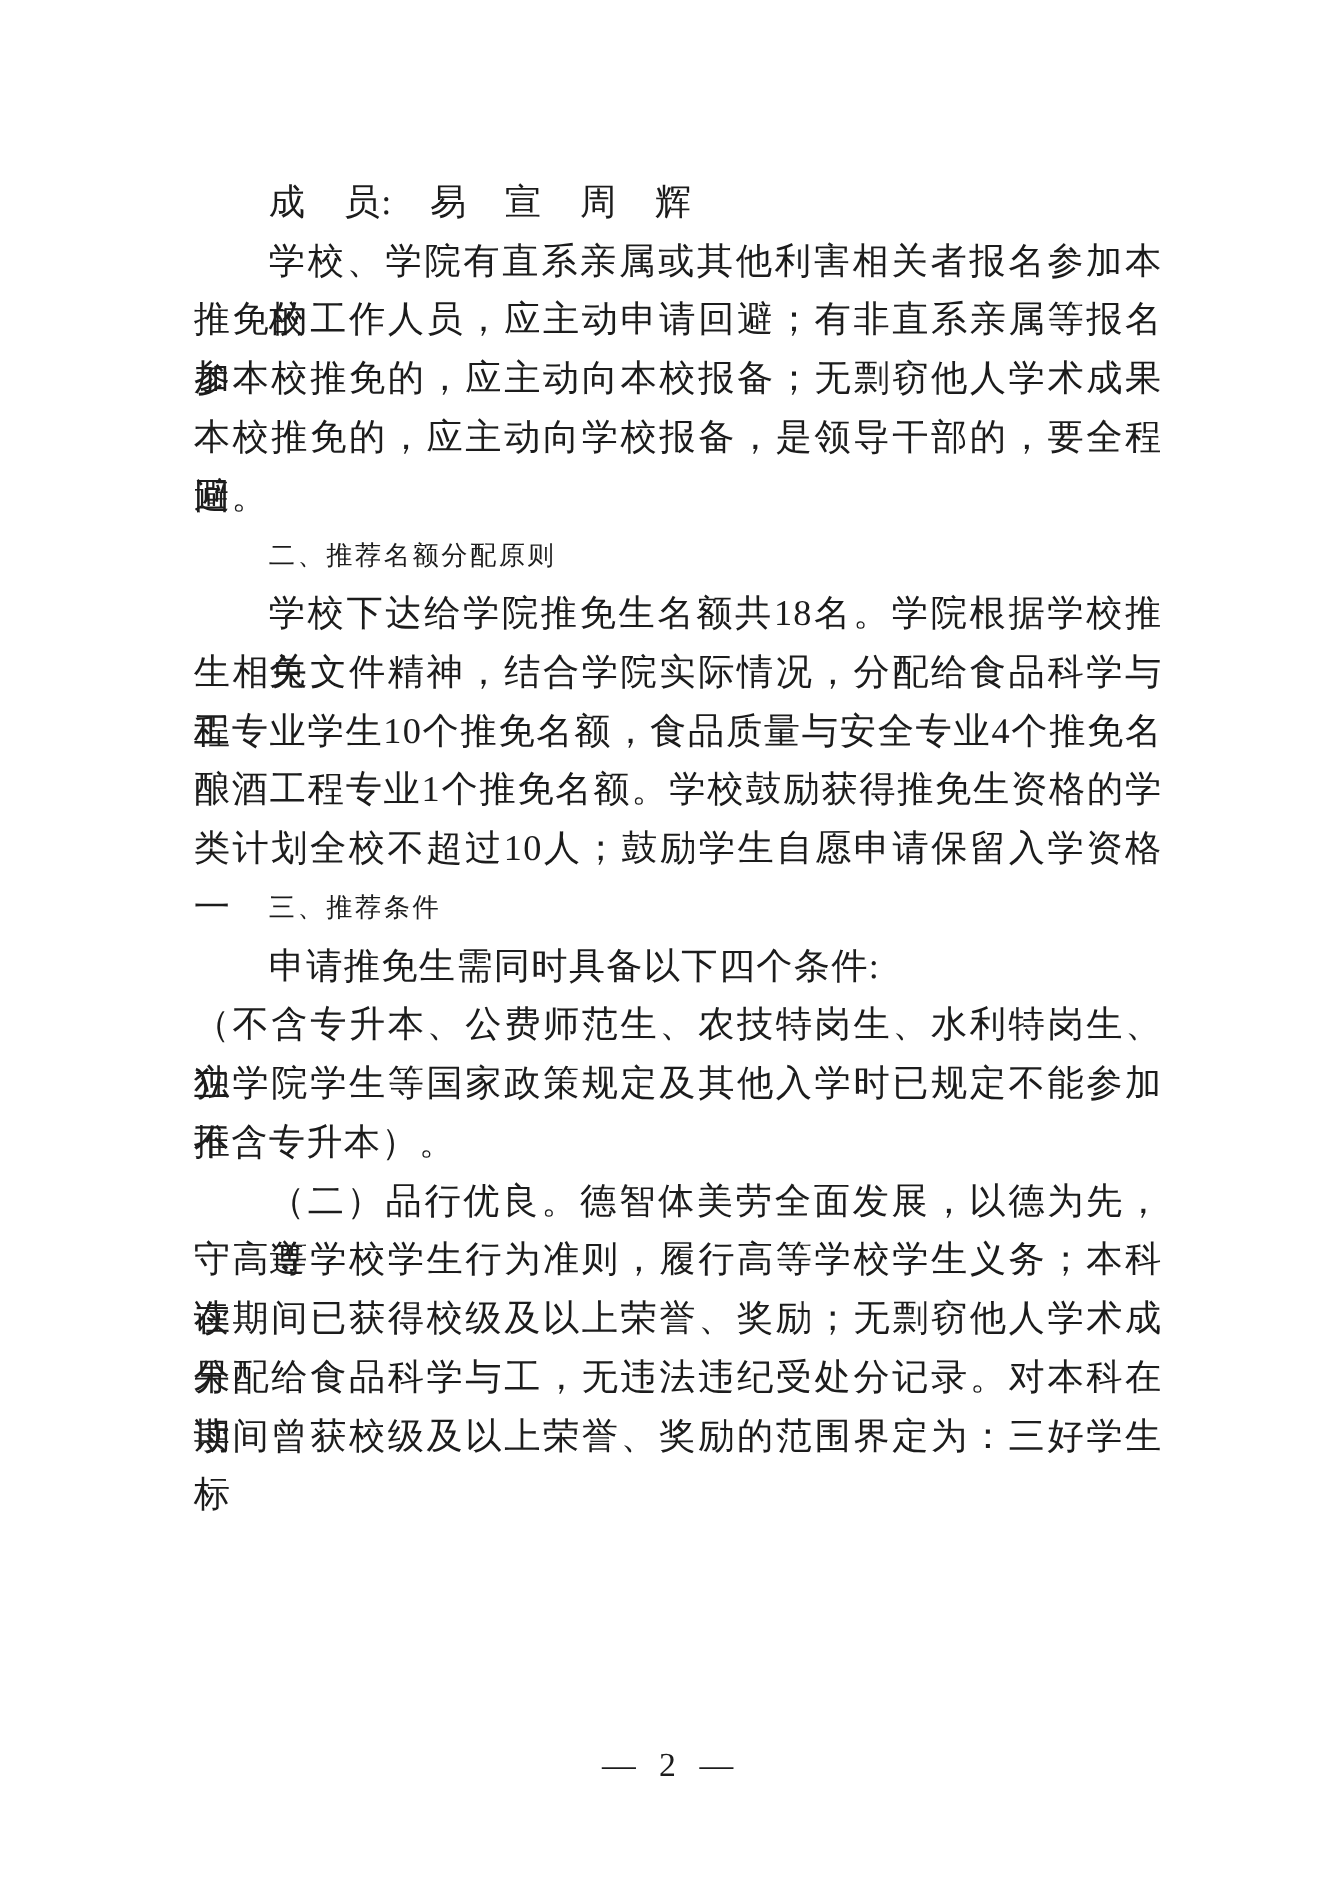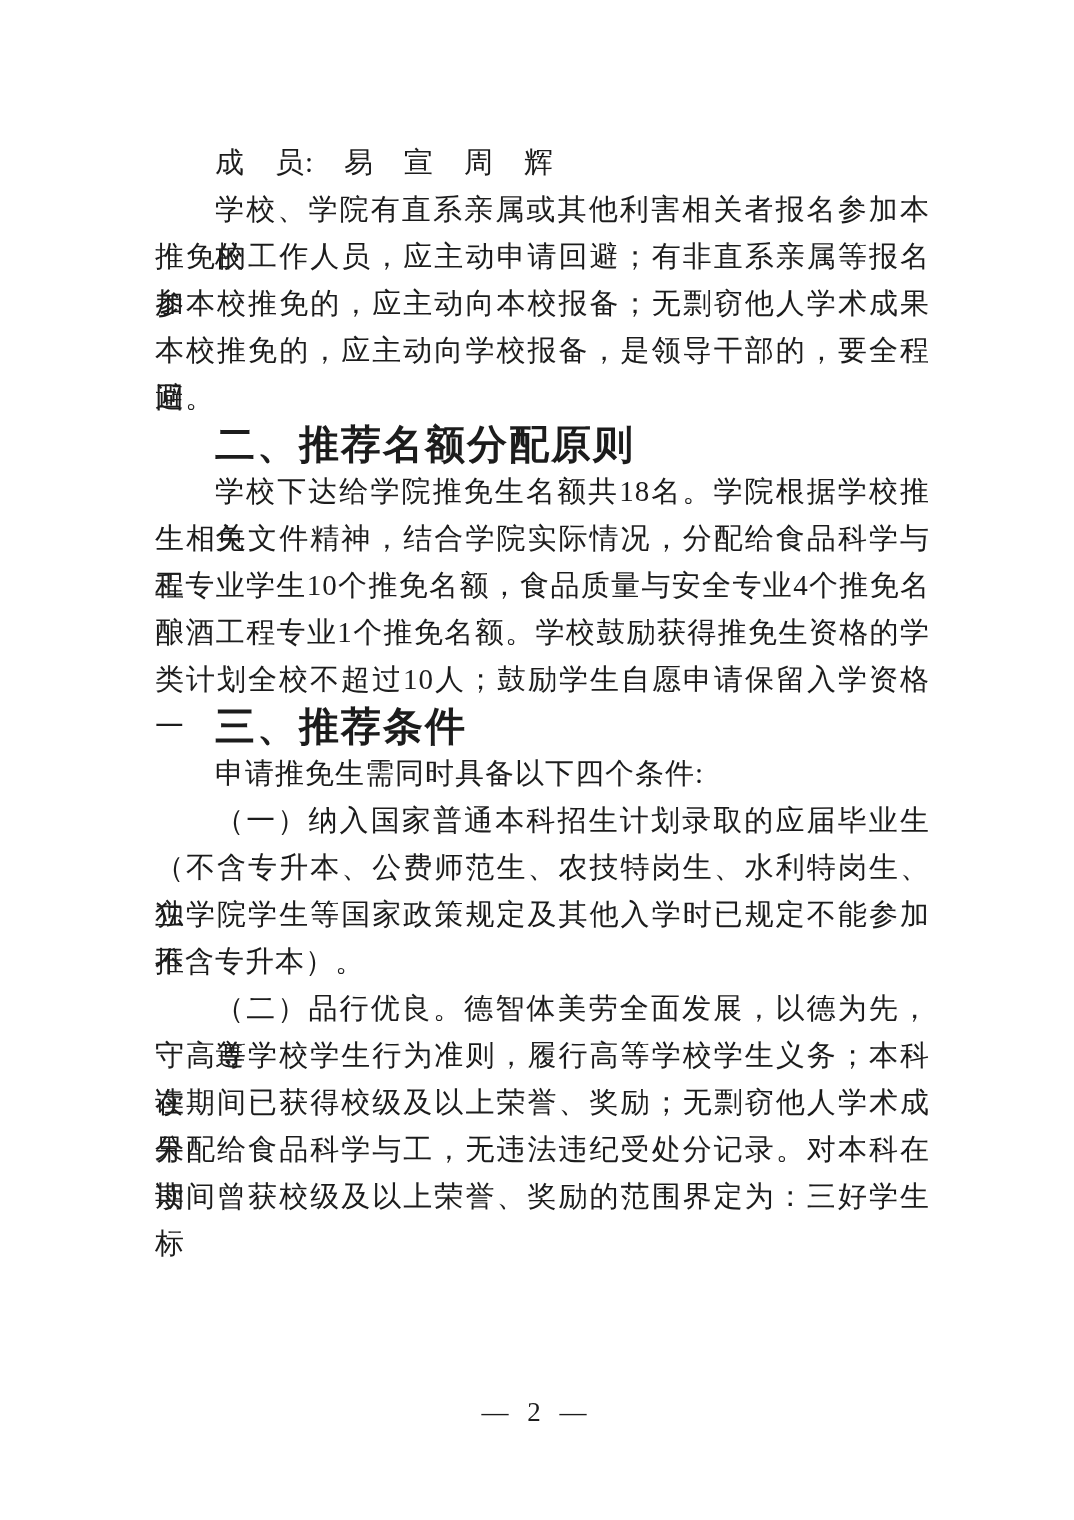--- a/index.html
+++ b/index.html
@@ -35,22 +35,22 @@
   .line.justify {
     white-space: normal;
     text-align: justify;
     text-align-last: justify;
   }
   .line.indent {
     padding-left: 60px;
   }
   .line.heading {
     font-family: "Liberation Sans", "DejaVu Sans", sans-serif;
-    font-weight: bold;
-    font-size: 40px;
+    font-weight: normal;
+    font-size: 21px;
     letter-spacing: 2px;
   }
   .page-footer {
     position: absolute;
     left: 0;
     right: 0;
     top: 1392px;
     text-align: center;
     font-size: 27px;
     line-height: 40px;
@@ -71,21 +71,20 @@
     <p class="line justify">本校推免的，应主动向学校报备，是领导干部的，要全程回</p>
     <p class="line">避。</p>
     <p class="line indent heading">二、推荐名额分配原则</p>
     <p class="line indent justify">学校下达给学院推免生名额共18名。学院根据学校推免</p>
     <p class="line justify">生相关文件精神，结合学院实际情况，分配给食品科学与工</p>
     <p class="line justify">程专业学生10个推免名额，食品质量与安全专业4个推免名</p>
     <p class="line justify">酿酒工程专业1个推免名额。学校鼓励获得推免生资格的学</p>
     <p class="line justify">类计划全校不超过10人；鼓励学生自愿申请保留入学资格一</p>
     <p class="line indent heading">三、推荐条件</p>
     <p class="line indent">申请推免生需同时具备以下四个条件:</p>
-    <p class="line indent justify">（一）纳入国家普通本科招生计划录取的应届毕业生</p>
     <p class="line justify">（不含专升本、公费师范生、农技特岗生、水利特岗生、独</p>
     <p class="line justify">立学院学生等国家政策规定及其他入学时已规定不能参加推</p>
     <p class="line">不含专升本）。</p>
     <p class="line indent justify">（二）品行优良。德智体美劳全面发展，以德为先，遵</p>
     <p class="line justify">守高等学校学生行为准则，履行高等学校学生义务；本科在</p>
     <p class="line justify">读期间已获得校级及以上荣誉、奖励；无剽窃他人学术成果</p>
     <p class="line justify">分配给食品科学与工，无违法违纪受处分记录。对本科在读</p>
     <p class="line justify">期间曾获校级及以上荣誉、奖励的范围界定为：三好学生标</p>
   </main>
 

